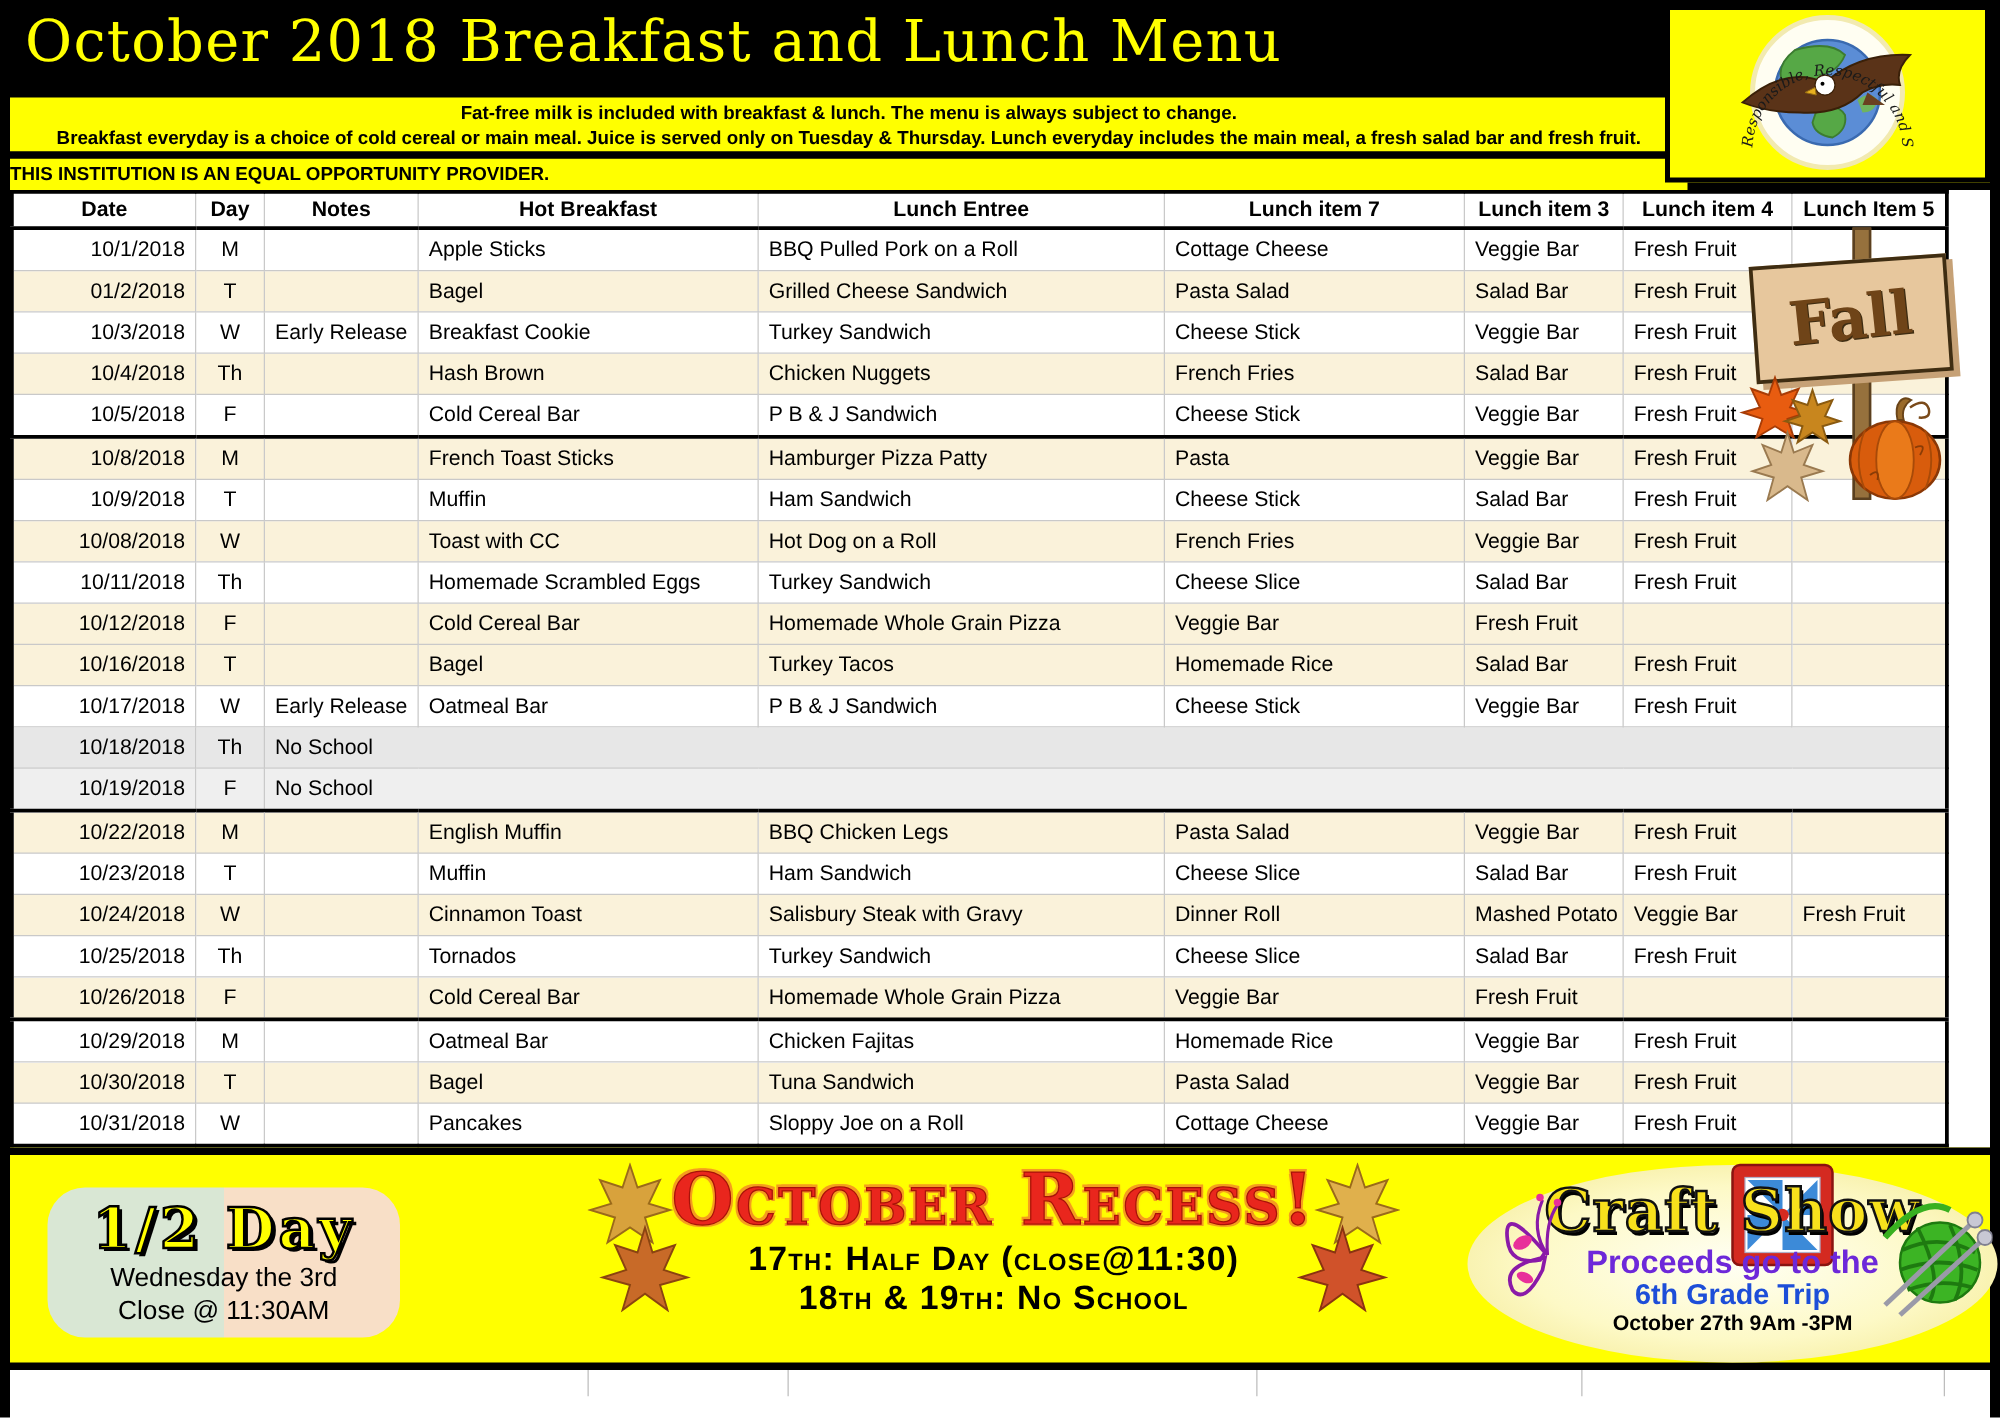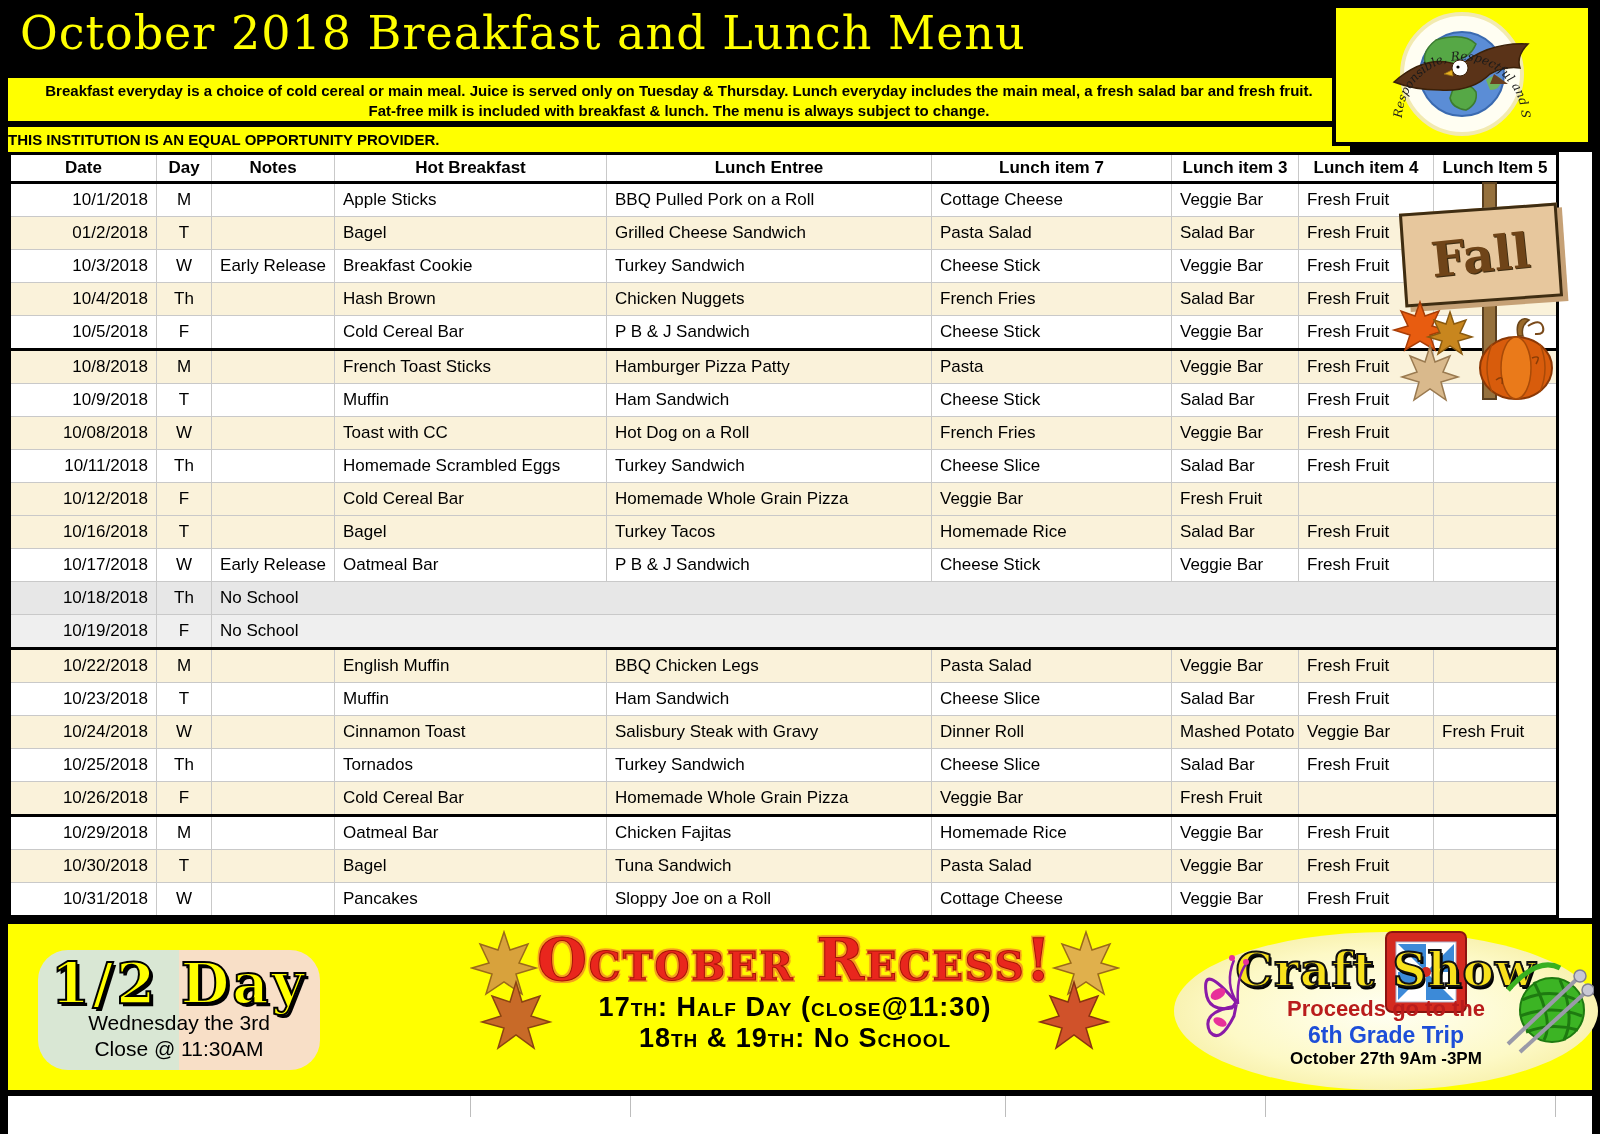--- a/index.html
+++ b/index.html
@@ -50,59 +50,59 @@
       transform:rotate(-2deg);text-shadow:1px 1px 0 #3f2d12;}
   .fall-leaves{position:absolute;left:-10px;top:118px;}
   .fall-pumpkin{position:absolute;left:66px;top:128px;}
 
   
   .footer{position:relative;width:1584px;height:178px;background:#ffff00;
       border-top:6px solid #000;border-bottom:6px solid #000;box-sizing:border-box;}
   .halfday{position:absolute;left:30px;top:26px;width:282px;height:120px;border-radius:30px;
       background:linear-gradient(90deg,#d9e7d4 0 50%,#f8dfc7 50% 100%);
       text-align:center;padding-top:6px;box-sizing:border-box;}
-  .halfday-title{font-family:"DejaVu Serif",serif;font-weight:bold;font-size:56px;color:#ffff00;
+  .halfday-title{font-family:"DejaVu Serif",serif;font-weight:bold;font-size:45px;color:#ffff00;
       -webkit-text-stroke:2px #000;text-shadow:3px 3px 0 #000;letter-spacing:3px;line-height:54px;}
   .halfday-line{font-size:21px;color:#000;line-height:26px;}
   .recess{position:absolute;left:462px;top:4px;width:650px;text-align:center;}
   .recess-title{font-family:"DejaVu Serif",serif;font-weight:bold;font-size:57px;line-height:64px;
       font-variant:small-caps;color:#e9261d;-webkit-text-stroke:1px #a81208;letter-spacing:2px;
       text-shadow:-2px -2px 0 #f59d1e,2px -2px 0 #f59d1e,-2px 2px 0 #f59d1e,2px 2px 0 #f59d1e,0 0 4px #f8b31e;}
   .recess-line{font-variant:small-caps;font-weight:bold;font-size:27px;color:#000;line-height:31px;
       letter-spacing:1px;}
   .leaf-spot{position:absolute;}
   .craft{position:absolute;left:1166px;top:8px;width:424px;height:158px;}
   .craft-oval{position:absolute;left:0;top:0;width:424px;height:158px;border-radius:50%;
       background:radial-gradient(ellipse at center,#fffff4 0%,#fdf9c6 55%,#f1e68a 100%);}
   .craft-content{position:absolute;left:0;top:0;width:424px;text-align:center;}
   .craft-title{position:relative;margin-top:12px;font-family:"DejaVu Serif",serif;font-weight:bold;
       font-size:47px;line-height:52px;color:#f8e11c;-webkit-text-stroke:2px #111;
       text-shadow:2px 3px 0 #000;letter-spacing:1px;}
-  .craft-line1{font-weight:bold;font-size:22px;color:#b91c1c;line-height:26px;}
+  .craft-line1{font-weight:bold;font-size:26px;color:#6d28d9;line-height:26px;}
   .craft-line2{font-weight:bold;font-size:23px;color:#1d4ed8;line-height:26px;}
   .craft-line3{font-weight:bold;font-size:17px;color:#000;line-height:22px;}
   .craft-quilt{position:absolute;left:210px;top:-2px;z-index:0;}
   .craft-title-wrap{position:relative;z-index:1;}
   .craft-butterfly{position:absolute;left:18px;top:22px;z-index:2;}
   .craft-yarn{position:absolute;right:4px;top:16px;z-index:2;}
 
   
   .bottom-strip{position:relative;width:1584px;height:21px;background:#fff;}
   .vline{position:absolute;top:0;width:1px;height:21px;background:#bdbdbd;}
 </style>
 </head>
 <body>
 
 <div class="page">
 
   <div class="top-area">
     <div class="page-title">October 2018 Breakfast and Lunch Menu</div>
     <div class="sub-bar">
+      <div>Fat-free milk is included with breakfast &amp; lunch. The menu is always subject to change.</div>
       <div>Breakfast everyday is a choice of cold cereal or main meal. Juice is served only on Tuesday &amp; Thursday. Lunch everyday includes the main meal, a fresh salad bar and fresh fruit.</div>
-      <div>Fat-free milk is included with breakfast &amp; lunch. The menu is always subject to change.</div>
     </div>
     <div class="eo-bar">THIS INSTITUTION IS AN EQUAL OPPORTUNITY PROVIDER.</div>
 
     <div class="logo-box">
       <svg width="252" height="134" viewBox="0 0 252 134">
         <defs>
           <path id="arcPath" d="M 66,112 A 58 58 0 1 1 186,112" fill="none"></path>
         </defs>
         <circle cx="126" cy="66" r="60" fill="#fffef2" stroke="#f2eab0" stroke-width="4"></circle>
         <circle cx="126" cy="66" r="42" fill="#5b8dd6" stroke="#3a6ab0" stroke-width="2"></circle>

